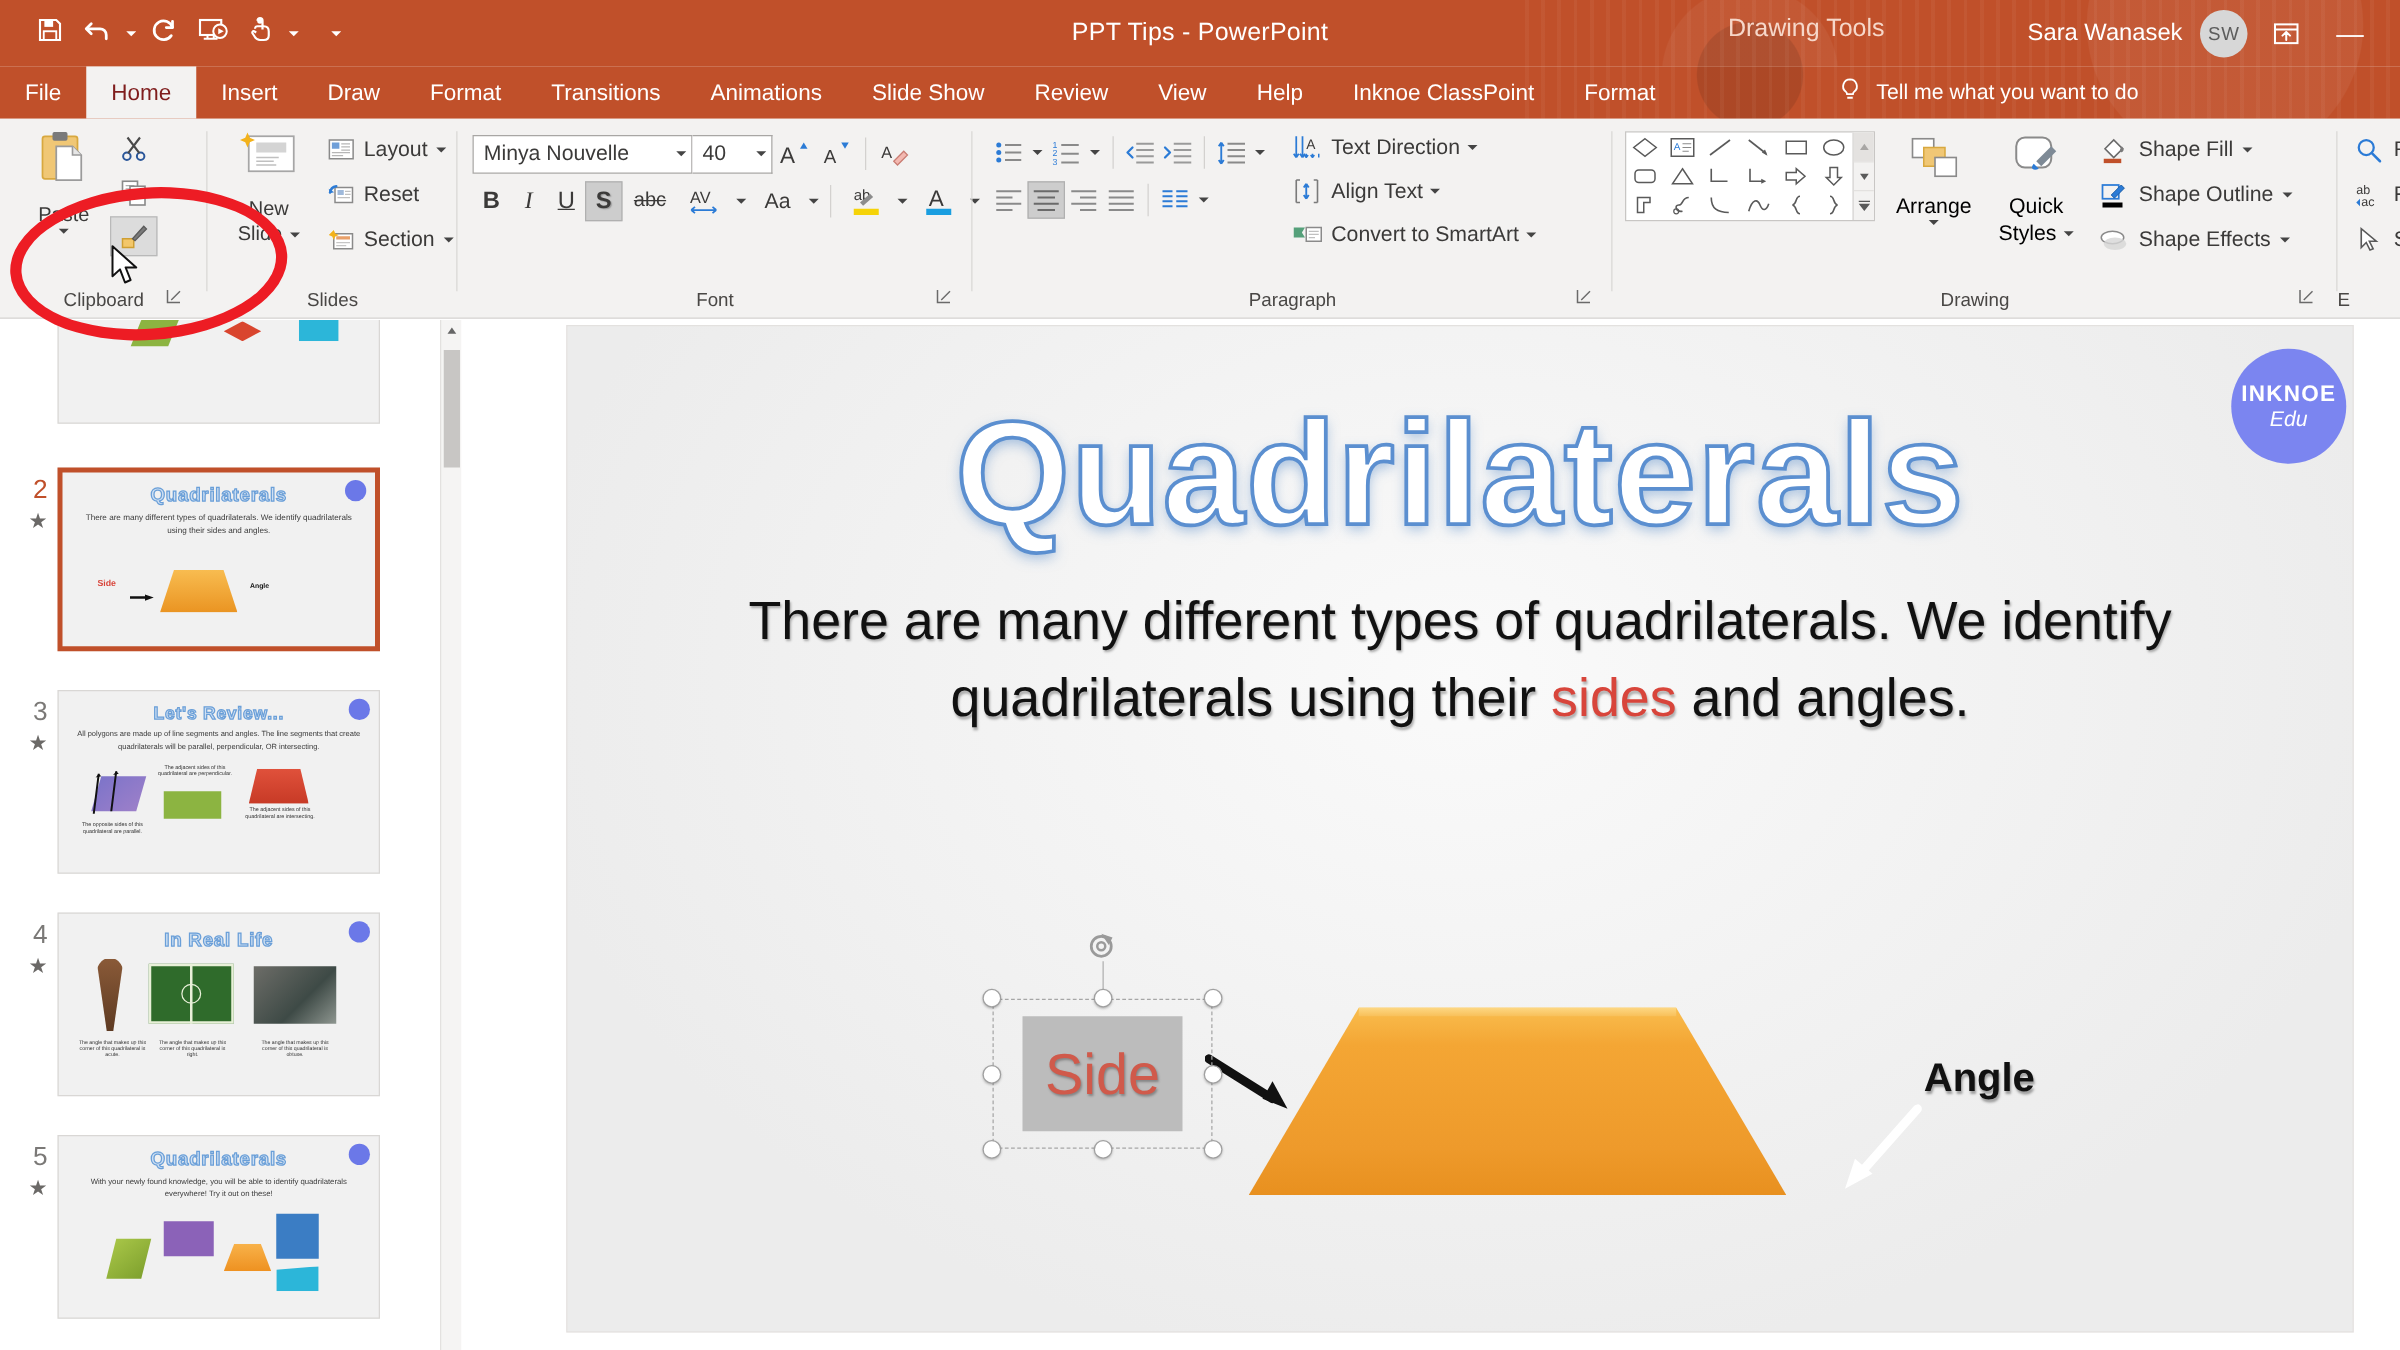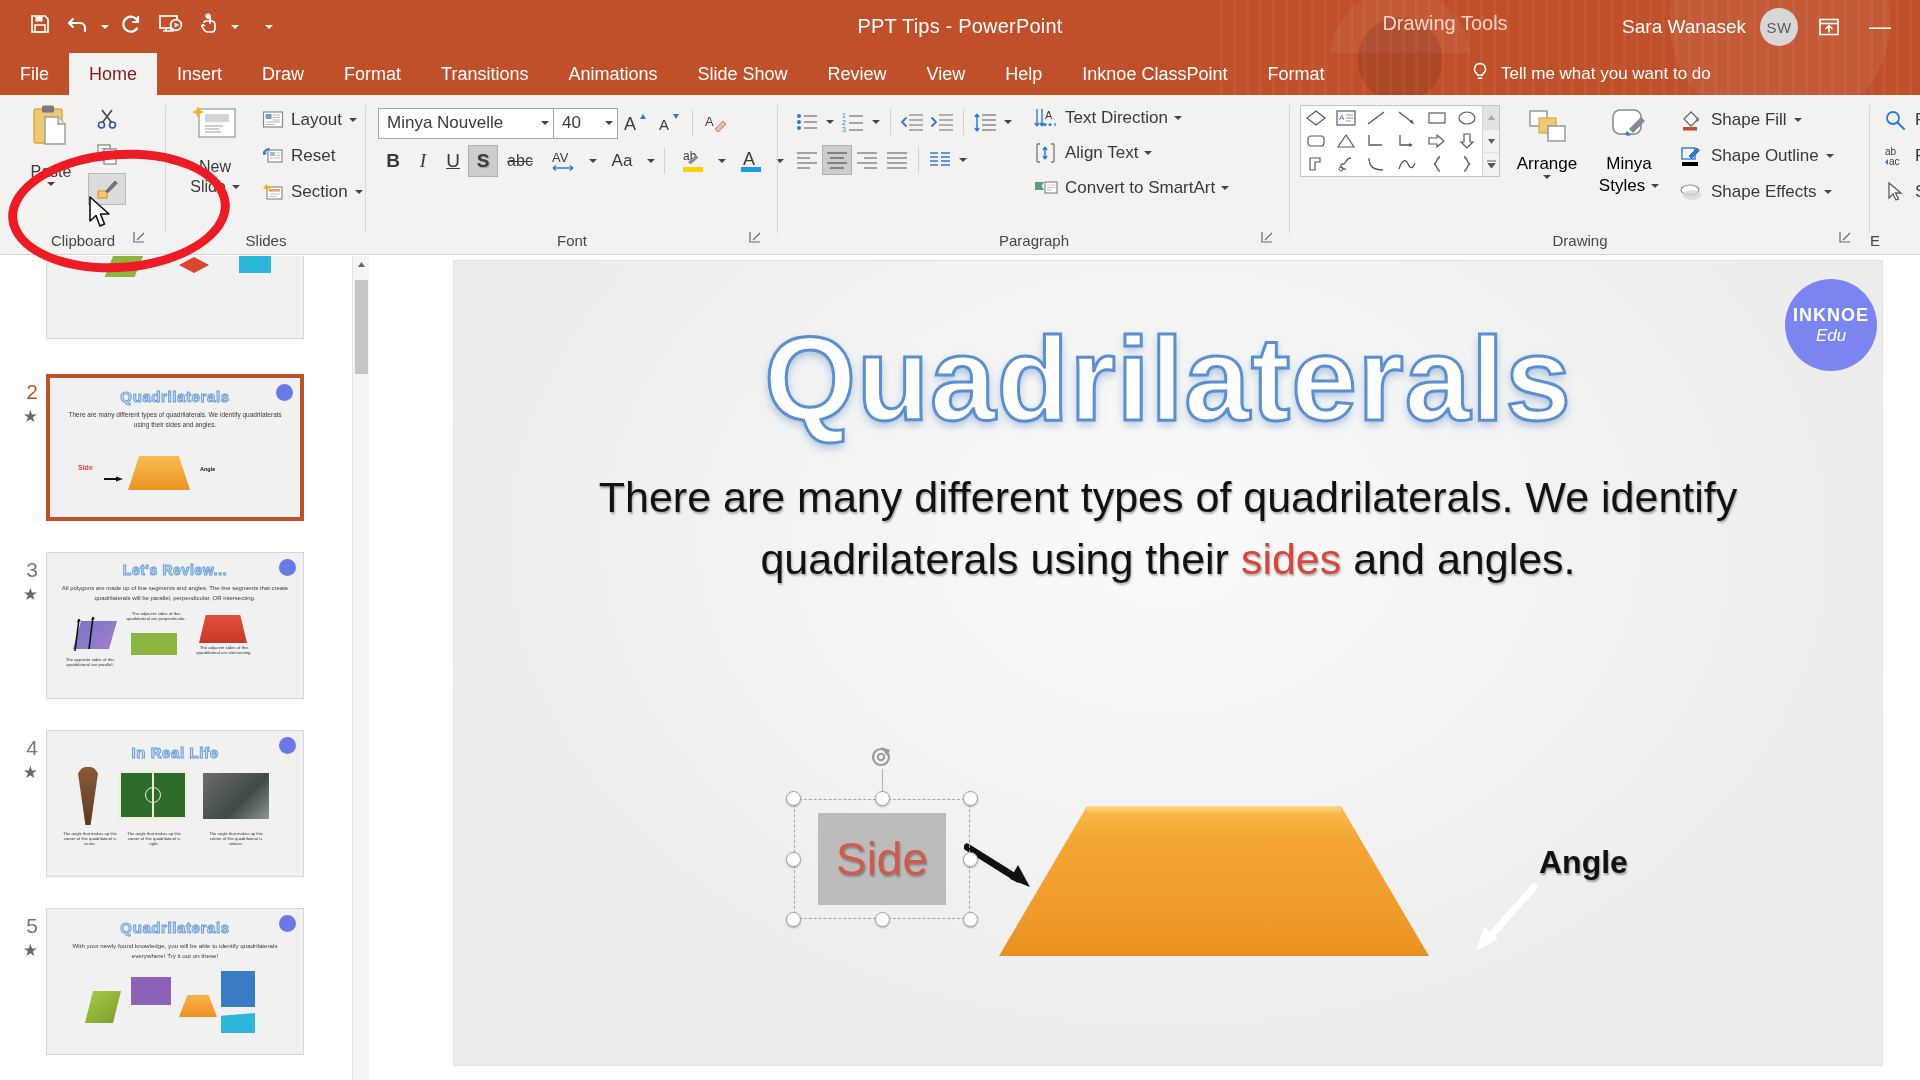--- a/index.html
+++ b/index.html
@@ -784,21 +784,21 @@
         <div style="display:flex;justify-content:center">
             <span class="caret-d dark"></span>
           </div>
       </div>
       <div class="qstyles">
         <svg width="48" height="42" viewBox="0 0 48 42">
           <rect x="8" y="3" width="28" height="24" rx="7" fill="#fff" stroke="#8a8a8a" stroke-width="1.6"></rect>
           <path d="M24 22 l12-12 4 4 -12 12 z" fill="#7e8a96"></path>
           <path d="M22 24 l4 4 c-2 1 -4 1 -5 0 c-1-1 0-3 1-4z" fill="#2b7bd6"></path>
         </svg>
-        <div class="big-lbl">Minya</div>
+        <div class="big-lbl">Quick</div>
         <div style="display:flex;align-items:center;justify-content:center;gap:6px">
           <span class="big-lbl">Styles</span>
           <span class="caret-d dark"></span>
         </div>
       </div>
       <div class="shapecmds">
         <div class="cmd">
           <svg width="26" height="24" viewBox="0 0 26 24">
               <path d="M6 11 L13 4 l7 7 -7 7 z" fill="#fff" stroke="#6a6a6a" stroke-width="1.3"></path>
               <path d="M21 11 c0 3 -3 4 -3 1 0-1 1.5-3 1.5-3 s1.5 2 1.5 2z" fill="#7a7a7a"></path>

